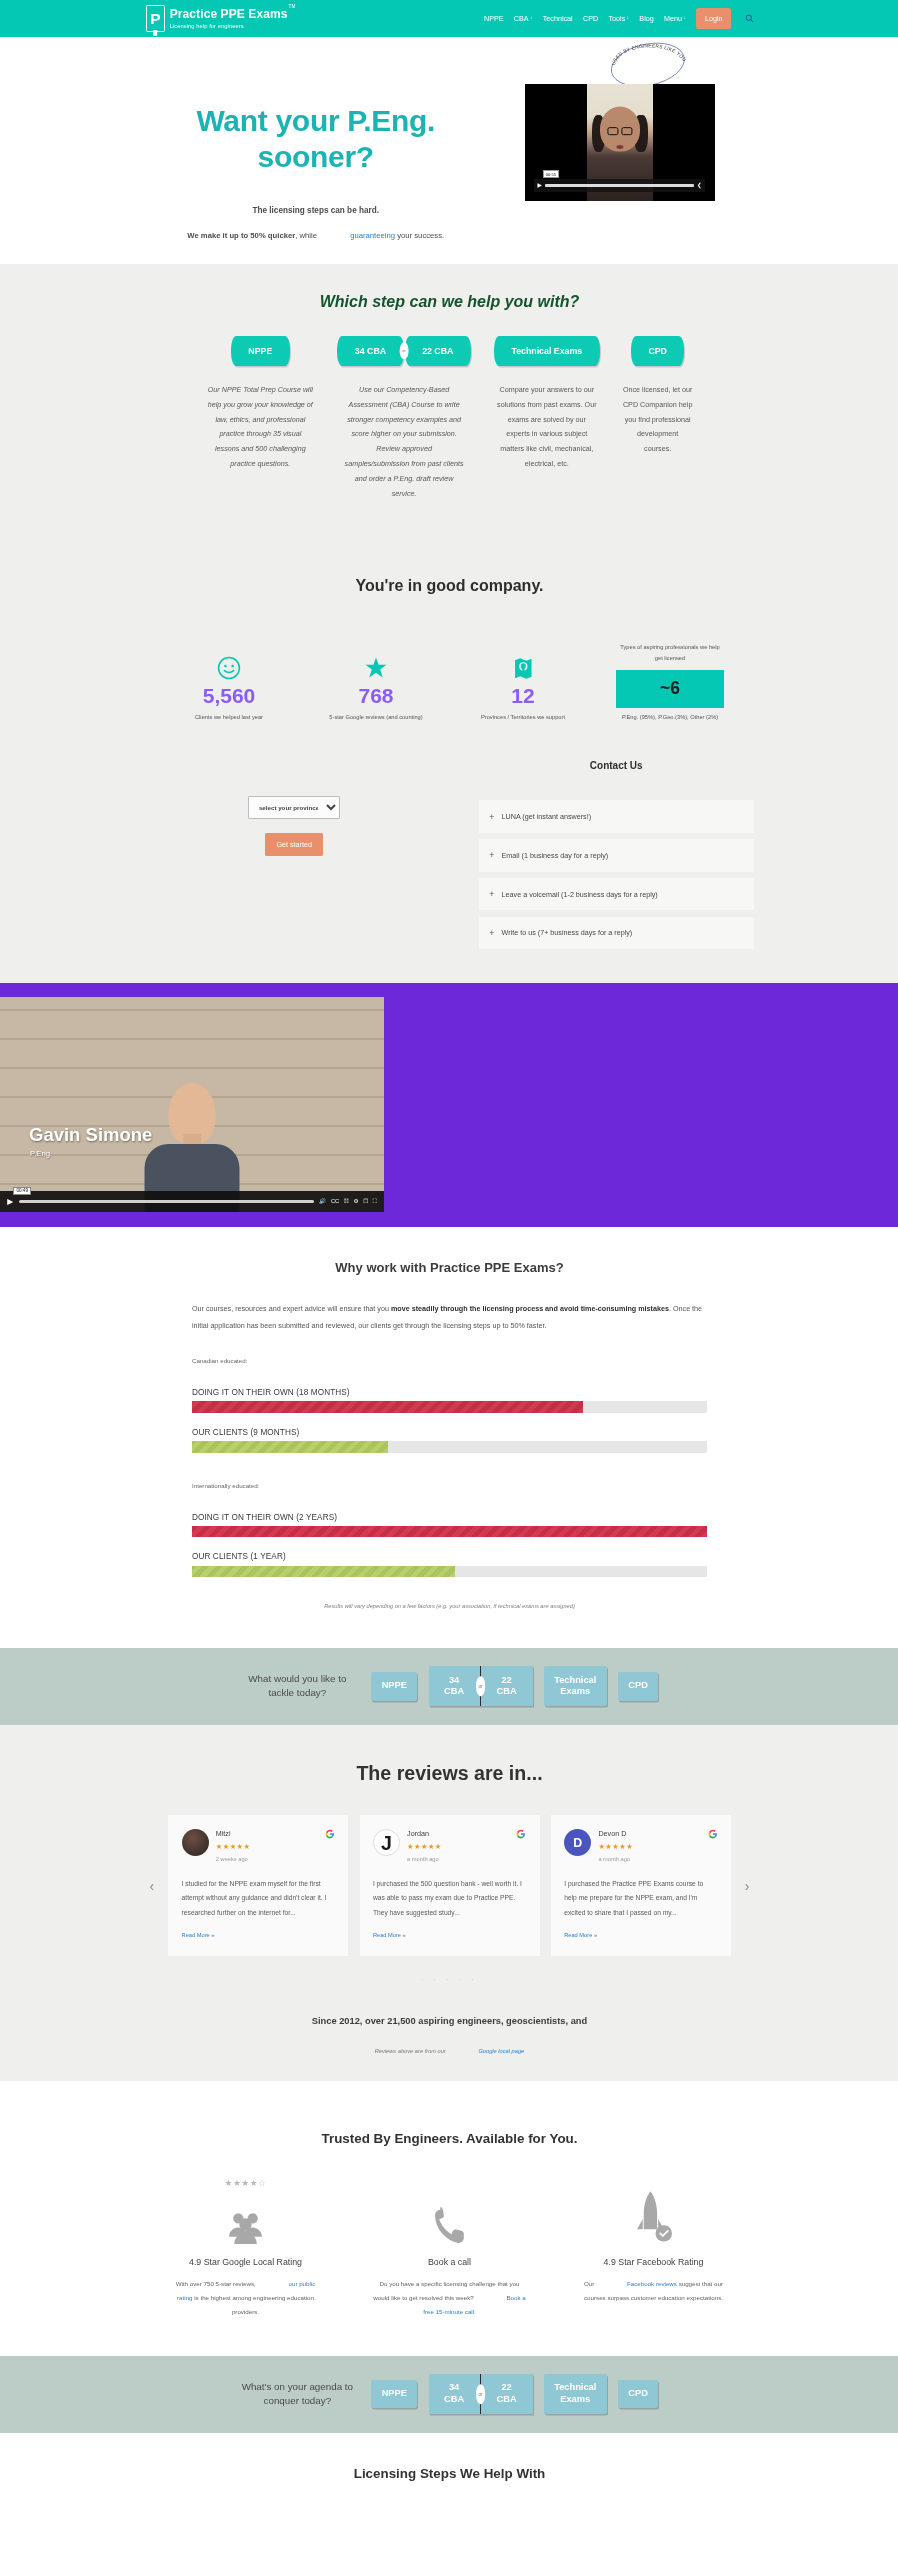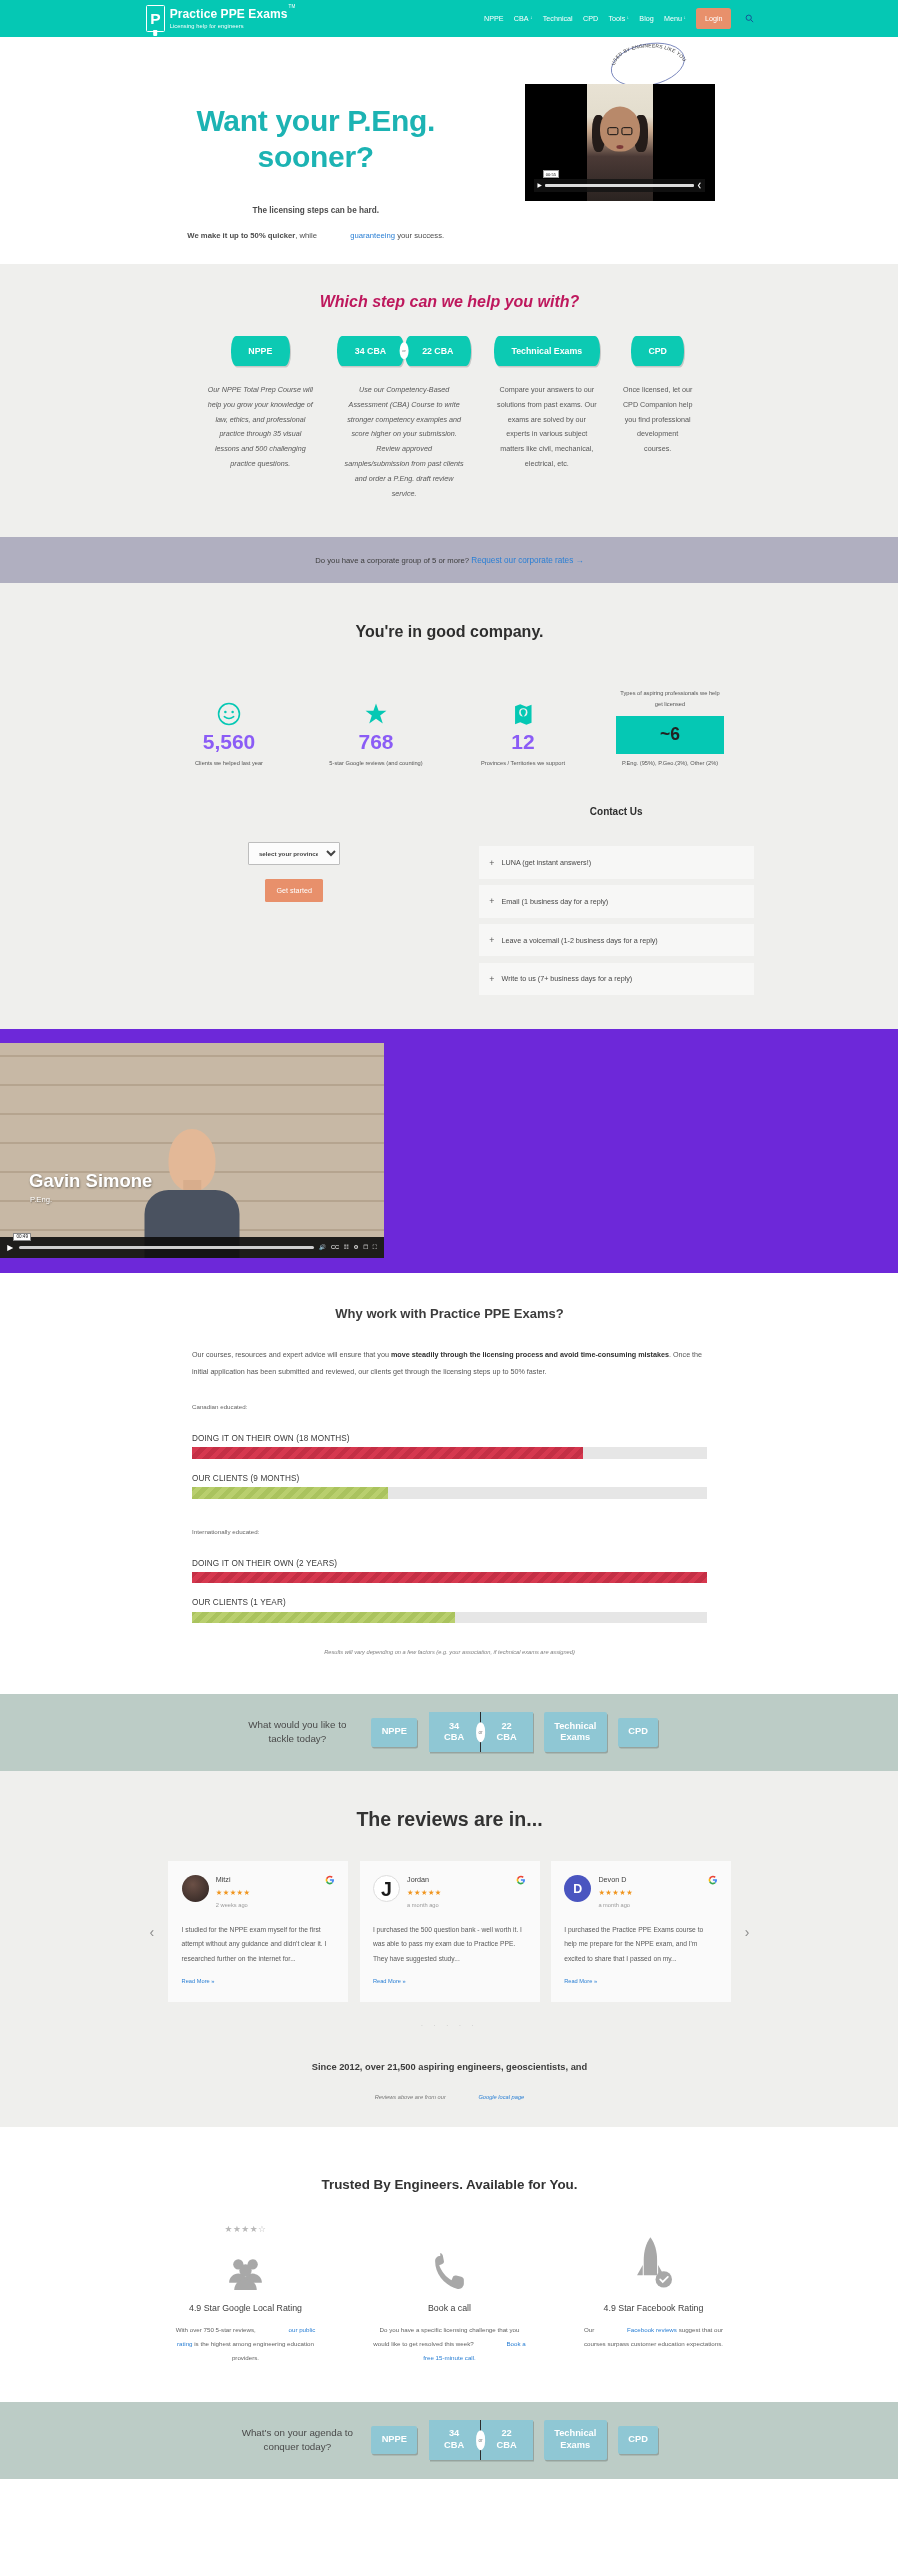--- a/index.html
+++ b/index.html
@@ -124,21 +124,21 @@
   .vc-bar { flex: 1; height: 2.6px; background: #ddd; border-radius: 1px; }
   .vc-time {
     position: absolute; left: 9.3px; top: -8.2px;
     background: #fff; color: #111; font-size: 4.1px; padding: 0.5px 1.5px; border: 0.5px solid #999;
   }
   .vc-next { color: #fff; font-size: 5.7px; }
 
   
   .which-step { background: #efefed; padding: 29px 0 36px; }
   .sec-h2 {
-    text-align: center; font-size: 16px; color: #be185d;
+    text-align: center; font-size: 16px; color: #14532d;
     font-style: italic; font-weight: 600;
   }
   .steps-row { display: flex; justify-content: center; align-items: flex-start; gap: 23px; margin-top: 25px; }
   .step-col { display: flex; flex-direction: column; align-items: center; }
   .pill {
     background: #0ccab3;
     color: #fff;
     font-weight: 700;
     font-size: 8.8px;
     border-radius: 5.2px / 13.4px;
@@ -427,23 +427,20 @@
         <div class="pill">Technical Exams</div>
         <p class="step-text w3">Compare your answers to our solutions from past exams. Our exams are solved by our experts in various subject matters like civil, mechanical, electrical, etc.</p>
       </div>
       <div class="step-col">
         <div class="pill">CPD</div>
         <p class="step-text w4">Once licensed, let our CPD Companion help you find professional development courses.</p>
       </div>
     </div>
   </section>
 
-  <section class="corp-bar">
-    <span>Do you have a corporate group of 5 or more? </span><a>Request our corporate rates →</a>
-  </section>
 
   <section class="good-company">
     <h2 class="sec-h2" style="font-style:normal;font-weight:700;color:#2e2e2e;">You're in good company.</h2>
     <div class="stats-row">
       <div class="stat">
         <div class="stat-ico">
           <svg width="24" height="24" viewBox="0 0 46 46">
               <circle cx="23" cy="23" r="20" fill="none" stroke="currentColor" stroke-width="3"></circle>
               <circle cx="16" cy="19" r="2.4" fill="currentColor"></circle>
               <circle cx="30" cy="19" r="2.4" fill="currentColor"></circle>
@@ -715,15 +712,19 @@
           <div class="cta-pill"><span>34</span><br><span>CBA</span></div>
           <span class="cta-or">or</span>
           <div class="cta-pill"><span>22</span><br><span>CBA</span></div>
         </div>
         <div class="cta-pill"><span>Technical</span><br><span>Exams</span></div>
         <div class="cta-pill">CPD</div>
       </div>
     </div>
   </section>
 
+  <section class="lic">
+    <h2 class="lic-h">Licensing Steps We Help With</h2>
+
+  </section>
 
 </div>
 
 
 </body></html>

